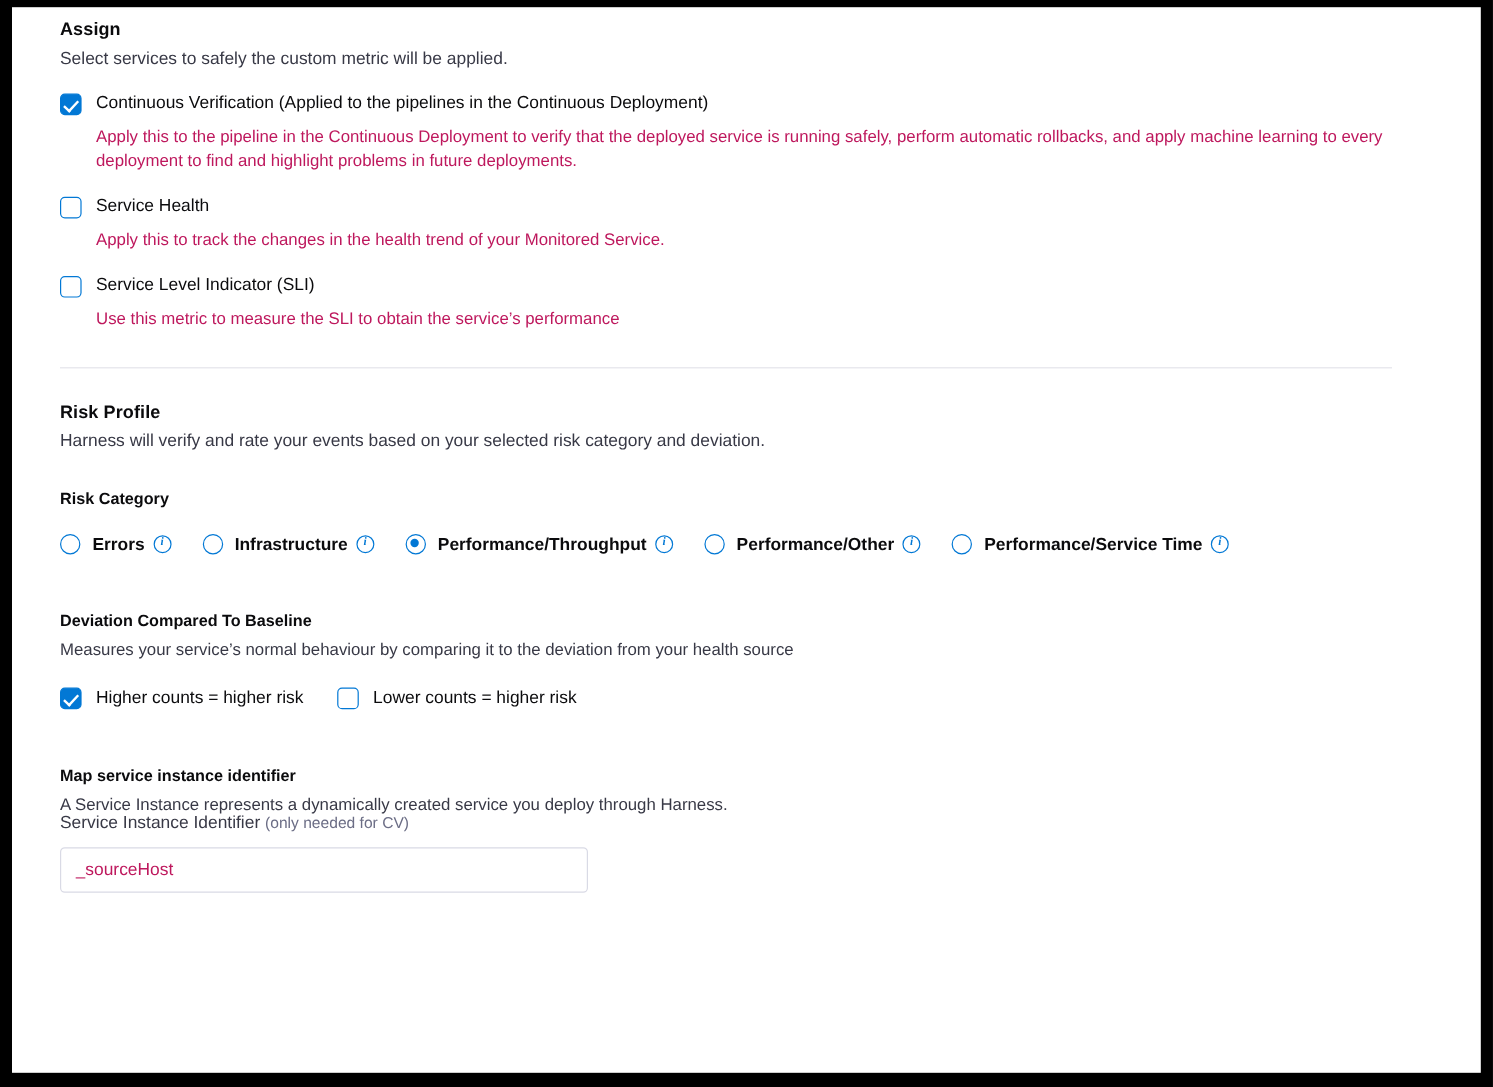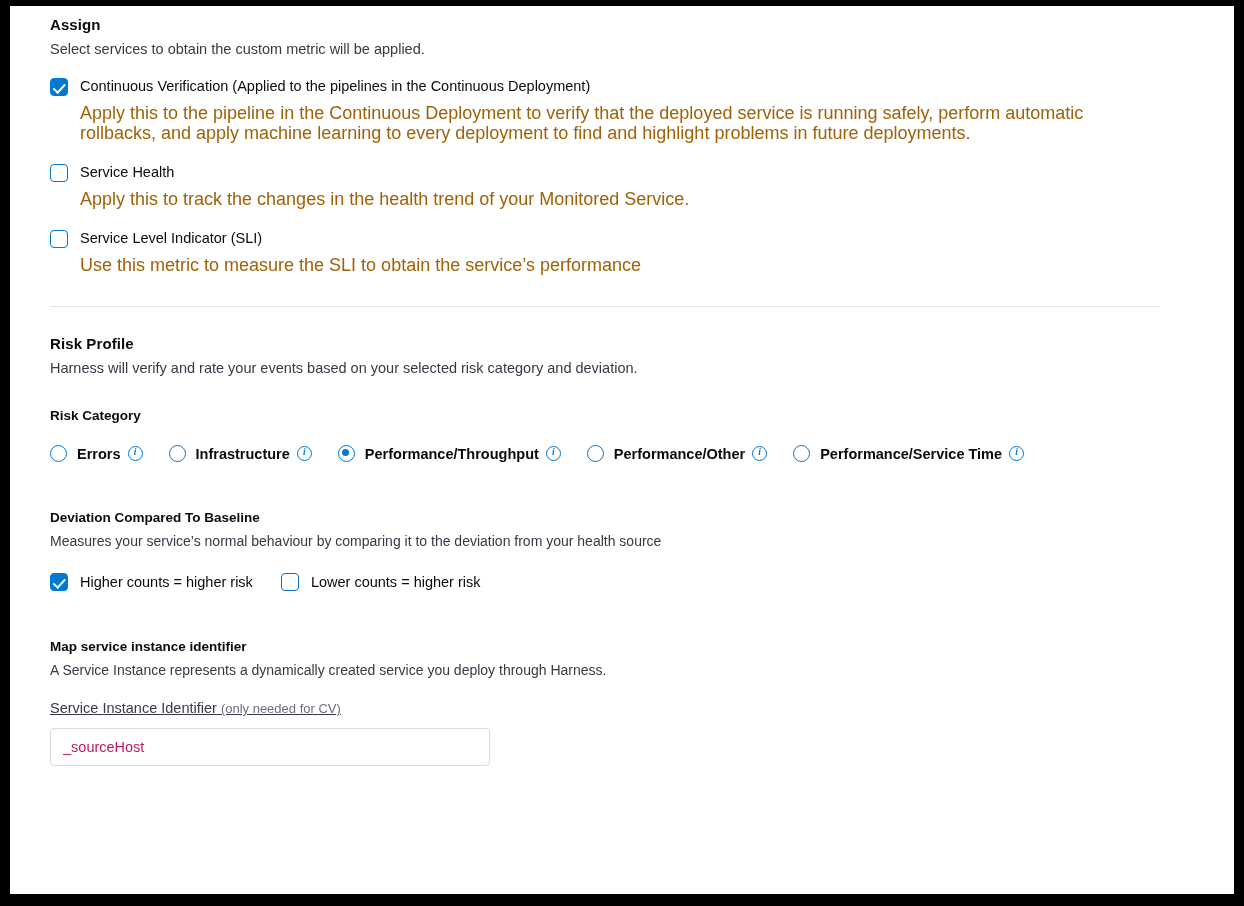--- a/index.html
+++ b/index.html
@@ -74,22 +74,22 @@
   }
   .check-main {
     margin-left: 12px;
   }
   .check-label {
     font-size: 14.5px;
     color: #0b0b0d;
     line-height: 19px;
   }
   .check-desc {
-    font-size: 18px;
-    color: #a16207;
+    font-size: 14px;
+    color: #be185d;
     line-height: 20px;
     margin-top: 7px;
     max-width: 1075px;
   }
 
   .divider {
     border-top: 1px solid #e4e4ea;
     margin: 31px 0 0 0;
     width: 1110px;
   }
@@ -178,22 +178,20 @@
     font-size: 14.5px;
     color: #0b0b0d;
     margin-left: 12px;
     white-space: nowrap;
   }
 
   
   .field-label {
     font-size: 14.5px;
     color: #383946;
-    margin-top: 22px;
-    text-decoration: underline;
   }
   .field-label .muted {
     color: #6b6d85;
     font-size: 13px;
   }
   .text-input {
     margin-top: 12px;
     width: 440px;
     height: 38px;
     border: 1px solid #d9dae5;
@@ -208,21 +206,21 @@
   }
 </style>
 </head>
 <body>
 
 <div class="page">
   <div class="inner">
 
     <div>
       <div class="section-title">Assign</div>
-      <div class="section-sub">Select services to obtain the custom metric will be applied.</div>
+      <div class="section-sub">Select services to safely the custom metric will be applied.</div>
 
       <div class="check-row">
         <div class="cbox checked"></div>
         <div class="check-main">
           <div class="check-label">Continuous Verification (Applied to the pipelines in the Continuous Deployment)</div>
           <div class="check-desc">Apply this to the pipeline in the Continuous Deployment to verify that the deployed service is running safely, perform automatic rollbacks, and apply machine learning to every deployment to find and highlight problems in future deployments.</div>
         </div>
       </div>
 
       <div class="check-row">

